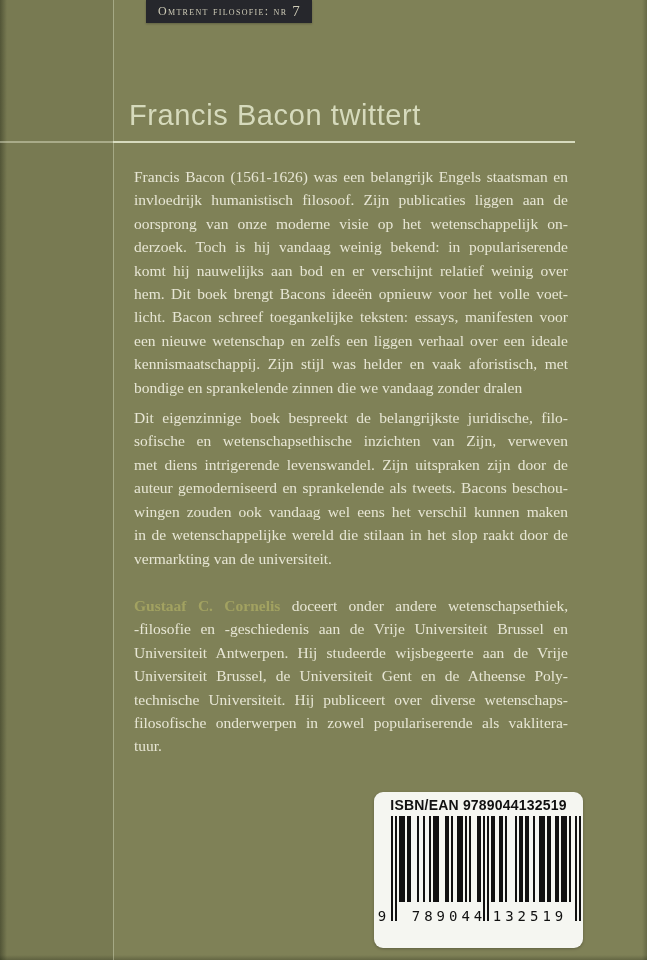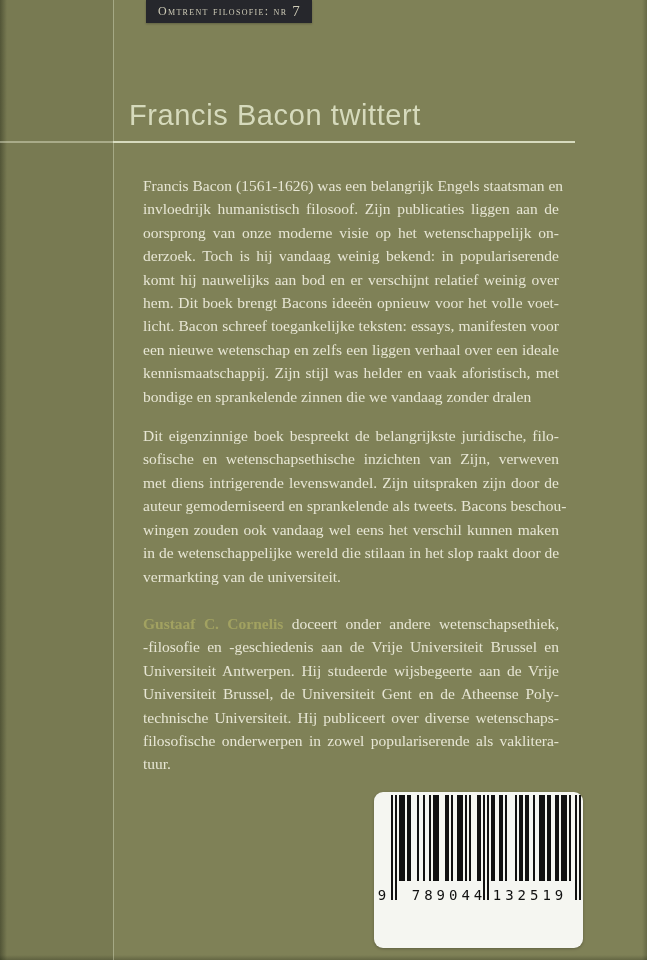--- a/index.html
+++ b/index.html
@@ -26,21 +26,21 @@
          letter-spacing:1.3px;color:var(--badge-text);white-space:nowrap;}
   .badge-num{font-family:"Liberation Serif",serif;font-size:15px;color:var(--badge-text);}
 
   .title{position:absolute;left:129px;top:99px;margin:0;font-family:"Liberation Sans",sans-serif;
          font-weight:400;font-size:29px;letter-spacing:0.6px;color:var(--title-text);white-space:nowrap;}
   .hrule-left{position:absolute;left:0;top:141px;width:113px;height:2px;background:var(--rule);opacity:0.45;}
   .hrule-main{position:absolute;left:113px;top:141px;width:462px;height:2px;background:var(--rule);opacity:0.88;}
 
   .body-text{position:absolute;left:127px;top:158px;width:448px;color:var(--body-text);
              font-size:15.5px;line-height:23.4px;}
-  .para{margin:16px;}
+  .para{margin:7px;}
   .para .line{white-space:nowrap;text-align:justify;text-align-last:justify;}
   .para .line:last-child{text-align-last:left;}
   .bio{margin-top:24px;}
   .author-name{color:var(--author-name-text);font-weight:bold;}
 
   .barcode-label{position:absolute;left:374px;top:792px;width:209px;height:156px;
                  background:var(--barcode-bg);border-radius:9px;box-shadow:0 1px 3px rgba(0,0,0,0.25);}
   .isbn-header{padding-top:5px;text-align:center;font-family:"Liberation Sans",sans-serif;
                font-weight:700;font-size:14px;letter-spacing:0.2px;color:var(--barcode-ink);}
   .bars{position:relative;width:190px;height:108px;margin:3px 0 0 17px;}
@@ -98,20 +98,21 @@
     <div class="line">-filosofie en -geschiedenis aan de Vrije Universiteit Brussel en</div>
         <div class="line">Universiteit Antwerpen. Hij studeerde wijsbegeerte aan de Vrije</div>
         <div class="line">Universiteit Brussel, de Universiteit Gent en de Atheense Poly-</div>
         <div class="line">technische Universiteit. Hij publiceert over diverse wetenschaps-</div>
         <div class="line">filosofische onderwerpen in zowel populariserende als vaklitera-</div>
         <div class="line">tuur.</div>
       </div>
   </div>
 
   <div class="barcode-label">
+    <div class="isbn-header">ISBN/EAN 9789044132519</div>
     <div class="bars">
       <span class="bc-digit bc-d0">9</span>
       <span class="bc-digit bc-d1">789044</span>
       <span class="bc-digit bc-d2">132519</span>
     <span class="bar tall" style="left: 0px;"></span>
         <span class="bar tall" style="left: 4px;"></span>
         <span class="bar" style="left: 8px;"></span>
         <span class="bar" style="left: 10px;"></span>
         <span class="bar" style="left: 12px;"></span>
         <span class="bar" style="left: 16px;"></span>

